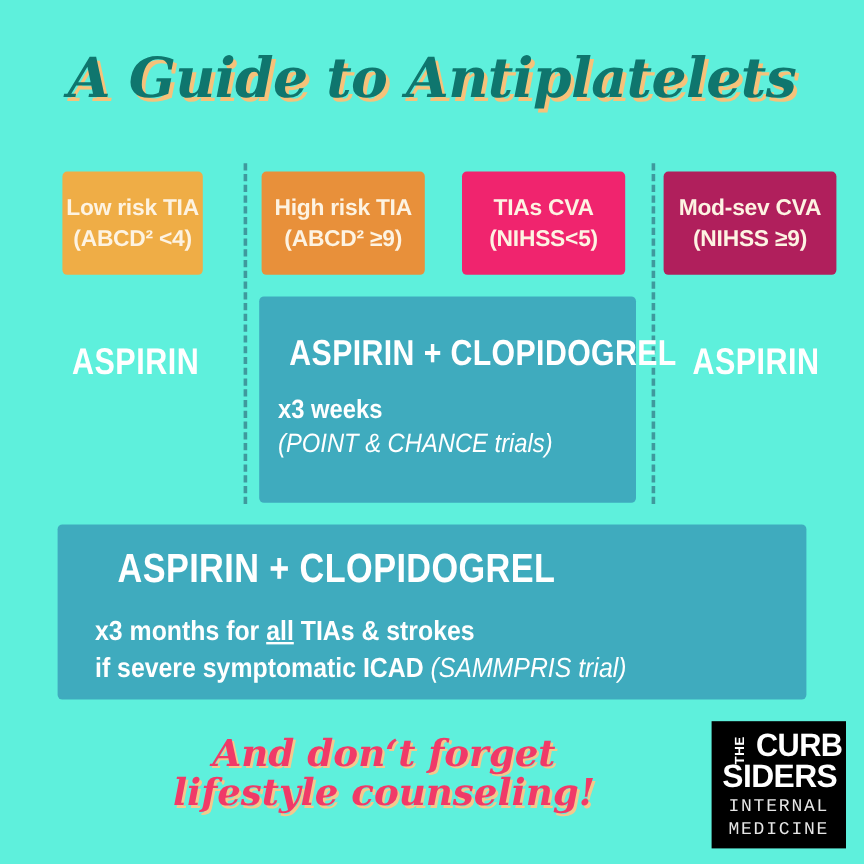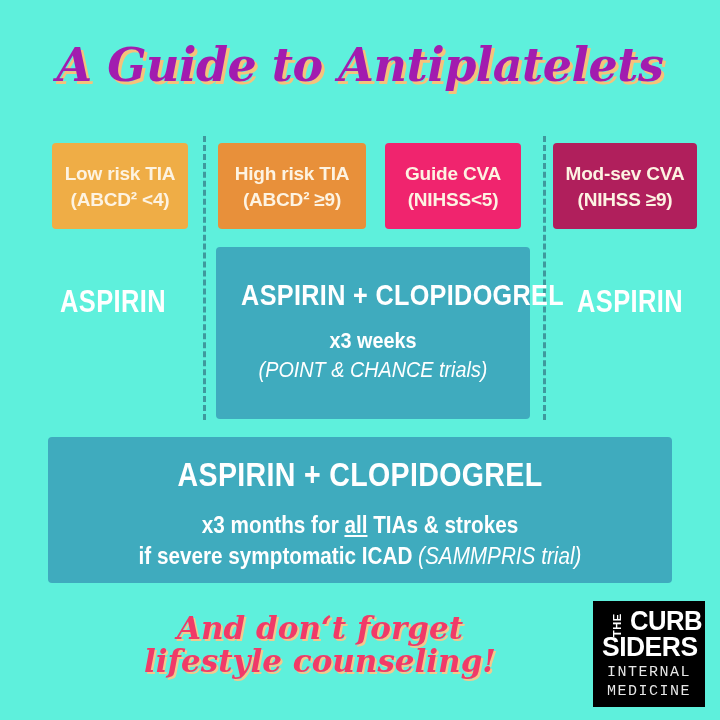--- a/index.html
+++ b/index.html
@@ -46,22 +46,22 @@
     font-size: 19px;
     line-height: 25px;
     display: flex;
     flex-direction: column;
     align-items: center;
     justify-content: center;
     text-align: center;
     letter-spacing: -0.2px;
   }
   .cat-box .l2 { margin-top: 1px; text-align: right; }
-  #cat-0 { left: 52px;  width: 136px; }
-  #cat-1 { left: 218px; width: 148px; }
+  #cat-0 { left: 52px;  width: 117px; }
+  #cat-1 { left: 218px; width: 136px; }
   #cat-2 { left: 385px; width: 136px; }
   #cat-3 { left: 553px; width: 144px; }
 
   
   .divider {
     position: absolute;
     top: 136px;
     width: 0;
     height: 284px;
     border-left: 3px dashed #3a8a93;
@@ -86,21 +86,21 @@
   }
   #aspirin-left  { left: 28px;  width: 170px; }
   #aspirin-right { left: 548px; width: 164px; }
 
   
   .tx-box {
     position: absolute;
     background: #3fabbe;
     border-radius: 4px;
     color: #ffffff;
-    text-align: center;
+    text-align: left;
     box-sizing: border-box;
   }
   #tx-mid {
     left: 216px;
     top: 247px;
     width: 314px;
     height: 172px;
     padding-top: 31px;
   }
   #tx-bottom {
@@ -229,32 +229,32 @@
     color: #e6e6e6;
   }
   .logo-internal { top: 63px; }
   .logo-medicine { top: 82px; }
 </style>
 </head>
 <body>
 
 <div id="canvas" style="background: rgb(94, 240, 220);">
 
-  <div class="title" style="color: #a21caf;">A Guide to Antiplatelets</div>
+  <div class="title" style="color: #0f766e;">A Guide to Antiplatelets</div>
 
   <div class="cat-box" id="cat-0" style="background: rgb(239, 173, 70);">
     <span class="l1">Low risk TIA</span>
     <span class="l2">(ABCD² &lt;4)</span>
   </div>
   <div class="cat-box" id="cat-1" style="background: rgb(232, 144, 58);">
     <span class="l1">High risk TIA</span>
     <span class="l2">(ABCD² ≥9)</span>
   </div>
   <div class="cat-box" id="cat-2" style="background: rgb(240, 36, 110);">
-    <span class="l1">Guide CVA</span>
+    <span class="l1">TIAs CVA</span>
     <span class="l2">(NIHSS&lt;5)</span>
   </div>
   <div class="cat-box" id="cat-3" style="background: rgb(176, 31, 92);">
     <span class="l1">Mod-sev CVA</span>
     <span class="l2">(NIHSS ≥9)</span>
   </div>
 
   <div class="divider" id="divider-left"></div>
   <div class="divider" id="divider-right"></div>
 

